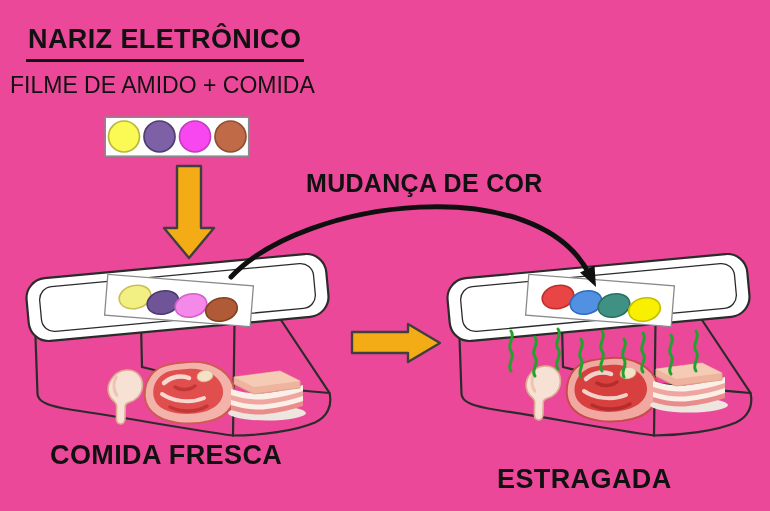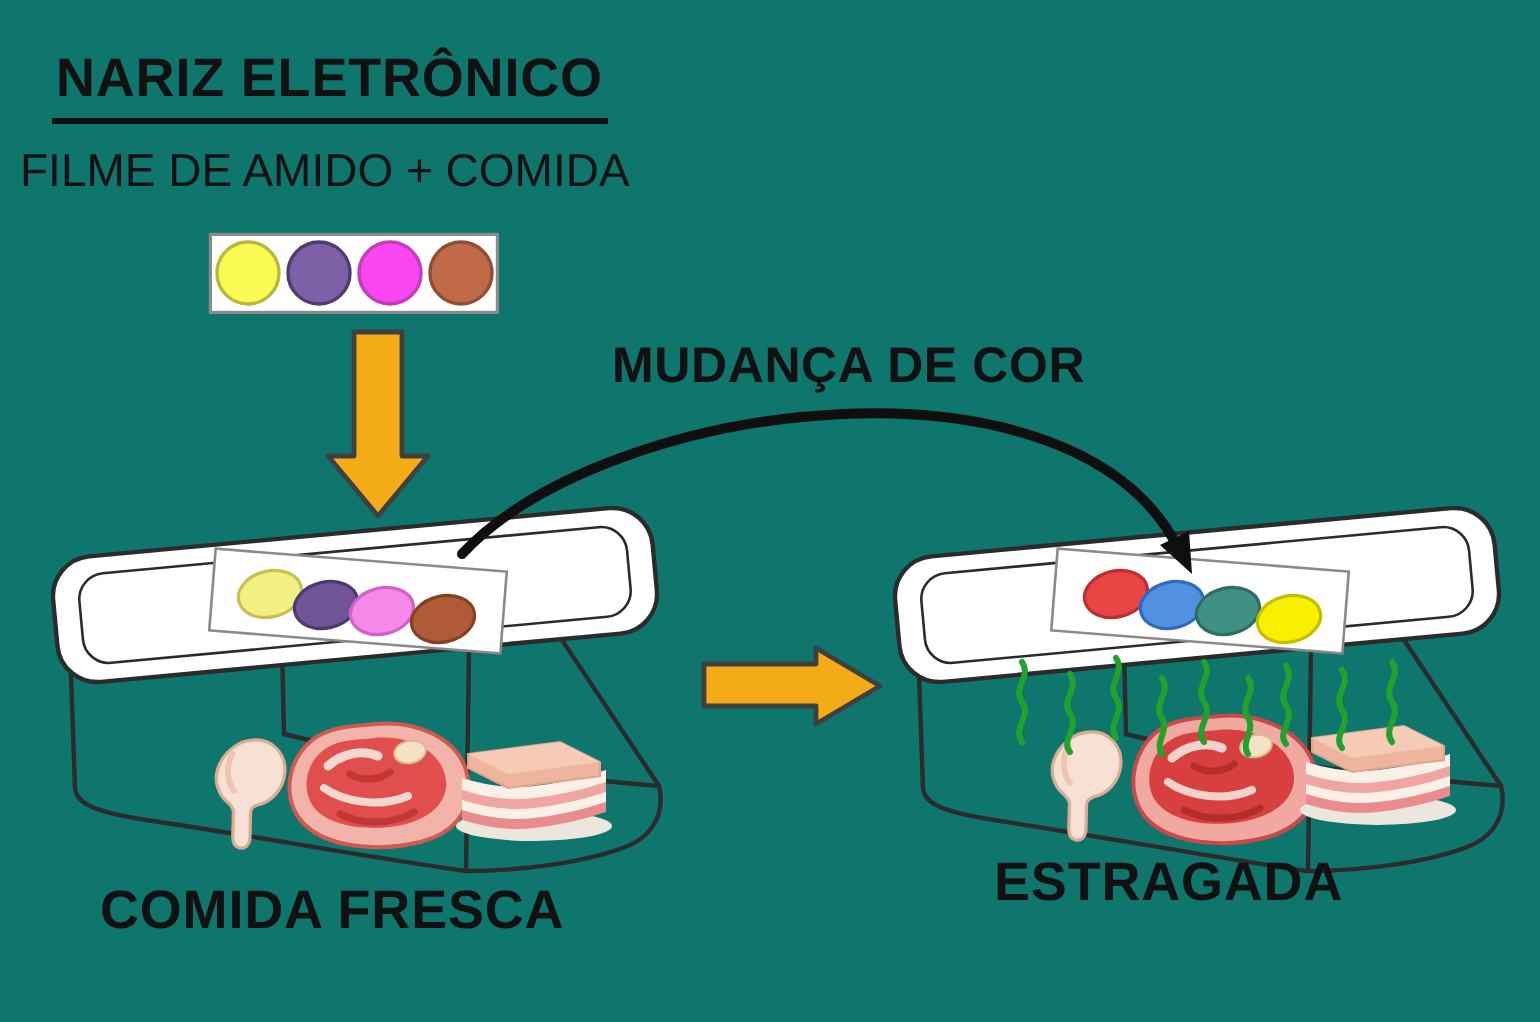--- a/index.html
+++ b/index.html
@@ -1,34 +1,34 @@
 <!DOCTYPE html>
 <html><head>
 <meta charset="utf-8">
 <style>
   html,body { margin:0; padding:0; background:#fff; }
   .stage {
     position:relative; width:770px; height:511px; overflow:hidden;
-    background:#0f766e; color:#111;
+    background:#ec4899; color:#111;
     font-family:"Liberation Sans", sans-serif;
   }
   .stage * { box-sizing:border-box; }
   .abs { position:absolute; }
   .title {
     left:26px; top:24px; margin:0;
     font-size:27px; font-weight:bold; letter-spacing:.4px;
     border-bottom:3px solid #111; padding:0 3px 4px 2px;
     white-space:nowrap;
   }
   .subtitle { left:10px; top:72px; font-size:23px; white-space:nowrap; }
   .embalagem { left:23px; top:181px; font-size:24px; white-space:nowrap; }
   .mudanca { left:306px; top:169px; font-size:25px; font-weight:bold; letter-spacing:.3px; white-space:nowrap; }
   .label-food { font-size:27px; font-weight:bold; letter-spacing:.4px; white-space:nowrap; }
   .label-fresh { left:50px; top:440px; }
-  .label-spoiled { left:497px; top:426px;text-align:right; }
+  .label-spoiled { left:497px; top:464px;text-align:right; }
   svg { display:block; }
   .overlay { left:0; top:0; pointer-events:none; }
 </style>
 </head>
 <body>
 
 <div class="stage">
 
   <h1 class="abs title">NARIZ ELETRÔNICO</h1>
   <div class="abs subtitle">FILME DE AMIDO + COMIDA</div>

